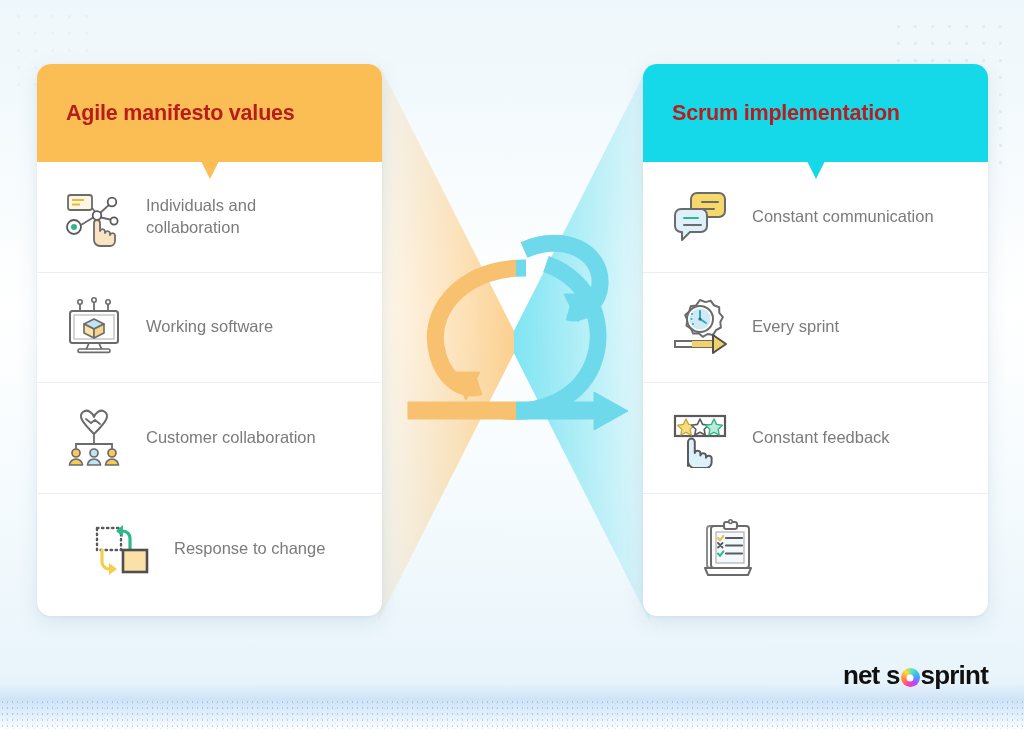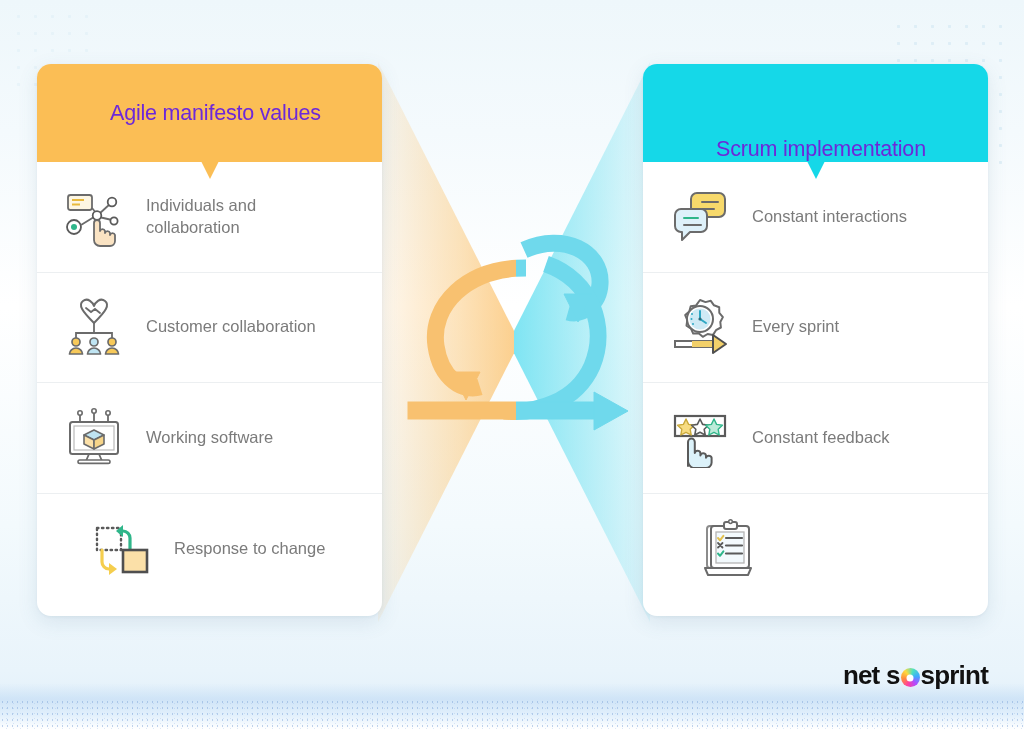--- a/index.html
+++ b/index.html
@@ -82,28 +82,27 @@
   .card.right { left: 643px; }
 
   .card-header {
     position: relative;
     height: 98px;
     display: flex;
     align-items: center;
     padding: 0 0 0 29px;
   }
   .card.left  .card-header { background: #FBBE55; }
-  .card.right .card-header { background: #15D8E8; align-items: flex-end; }
+  .card.right .card-header { background: #15D8E8; }
 
   .card-title {
     font-size: 21.5px;
-    font-weight: normal;
-    color: #6d28d9;
+    font-weight: bold;
+    color: #b91c1c;
     letter-spacing: -0.2px;
-    margin-left: 44px;
   }
 
   .notch {
     position: absolute;
     left: 50%;
     bottom: -17px;
     transform: translateX(-50%);
     width: 0; height: 0;
     border-left: 9px solid transparent;
     border-right: 9px solid transparent;
@@ -256,38 +255,20 @@
             <circle cx="50" cy="34" r="3.6" fill="#fff" stroke="#5a5a5a" stroke-width="1.8"></circle>
             <path d="M30 52 L30 36 a3 3 0 0 1 6 0 l0 8 a2.6 2.6 0 0 1 5 0 l0 2 a2.6 2.6 0 0 1 5 0 l0 2 a2.6 2.6 0 0 1 5 0 l0 6 a5 5 0 0 1 -5 5 l-10 0 a6 6 0 0 1 -6 -6 z" fill="#FAE3C3" stroke="#6b6b6b" stroke-width="1.8" stroke-linejoin="round"></path>
           </svg>
         </div>
         <div class="row-label">Individuals and collaboration</div>
       </div>
 
       <div class="row">
         <div class="row-icon">
           <svg width="60" height="60" viewBox="0 0 60 60">
-            <path d="M30 26 C 18 14, 14 8, 19 4 C 24 0, 29 6, 30 9 C 31 6, 36 0, 41 4 C 46 8, 42 14, 30 26 Z" fill="#fff" stroke="#6b6b6b" stroke-width="2" stroke-linejoin="round"></path>
-            <path d="M22 11 l5 4 l4 -3 l5 4" fill="none" stroke="#6b6b6b" stroke-width="1.8" stroke-linecap="round"></path>
-            <line x1="30" y1="26" x2="30" y2="36" stroke="#6b6b6b" stroke-width="1.8"></line>
-            <polyline points="12,42 12,36 48,36 48,42" fill="none" stroke="#6b6b6b" stroke-width="1.8"></polyline>
-            <circle cx="12" cy="45" r="4" fill="#F7C95A" stroke="#6b6b6b" stroke-width="1.7"></circle>
-            <path d="M5.5 57 a6.5 6 0 0 1 13 0 z" fill="#F7C95A" stroke="#6b6b6b" stroke-width="1.7" stroke-linejoin="round"></path>
-            <circle cx="30" cy="45" r="4" fill="#BFE4F2" stroke="#6b6b6b" stroke-width="1.7"></circle>
-            <path d="M23.5 57 a6.5 6 0 0 1 13 0 z" fill="#BFE4F2" stroke="#6b6b6b" stroke-width="1.7" stroke-linejoin="round"></path>
-            <circle cx="48" cy="45" r="4" fill="#F7C95A" stroke="#6b6b6b" stroke-width="1.7"></circle>
-            <path d="M41.5 57 a6.5 6 0 0 1 13 0 z" fill="#F7C95A" stroke="#6b6b6b" stroke-width="1.7" stroke-linejoin="round"></path>
-          </svg>
-        </div>
-        <div class="row-label">Customer collaboration</div>
-      </div>
-
-      <div class="row">
-        <div class="row-icon">
-          <svg width="60" height="60" viewBox="0 0 60 60">
             <line x1="16" y1="6" x2="16" y2="16" stroke="#6b6b6b" stroke-width="1.8"></line>
             <line x1="30" y1="4" x2="30" y2="16" stroke="#6b6b6b" stroke-width="1.8"></line>
             <line x1="44" y1="6" x2="44" y2="16" stroke="#6b6b6b" stroke-width="1.8"></line>
             <circle cx="16" cy="5" r="2.2" fill="#fff" stroke="#6b6b6b" stroke-width="1.6"></circle>
             <circle cx="30" cy="3" r="2.2" fill="#fff" stroke="#6b6b6b" stroke-width="1.6"></circle>
             <circle cx="44" cy="5" r="2.2" fill="#fff" stroke="#6b6b6b" stroke-width="1.6"></circle>
             <rect x="6" y="14" width="48" height="32" rx="2.5" fill="#fff" stroke="#6b6b6b" stroke-width="2"></rect>
             <rect x="10" y="18" width="40" height="24" fill="#fff" stroke="#b9b9b9" stroke-width="1.2"></rect>
             <polygon points="30,22 40,27 30,32 20,27" fill="#BFE4F2" stroke="#6b6b6b" stroke-width="1.6" stroke-linejoin="round"></polygon>
             <polygon points="20,27 30,32 30,41 20,36" fill="#FBE0A8" stroke="#6b6b6b" stroke-width="1.6" stroke-linejoin="round"></polygon>
@@ -295,20 +276,38 @@
             <path d="M25 46 L22 53 L38 53 L35 46 Z" fill="#fff" stroke="#6b6b6b" stroke-width="1.8" stroke-linejoin="round"></path>
             <rect x="14" y="52" width="32" height="3.4" rx="1.7" fill="#fff" stroke="#6b6b6b" stroke-width="1.6"></rect>
           </svg>
         </div>
         <div class="row-label">Working software</div>
       </div>
 
       <div class="row">
         <div class="row-icon">
           <svg width="60" height="60" viewBox="0 0 60 60">
+            <path d="M30 26 C 18 14, 14 8, 19 4 C 24 0, 29 6, 30 9 C 31 6, 36 0, 41 4 C 46 8, 42 14, 30 26 Z" fill="#fff" stroke="#6b6b6b" stroke-width="2" stroke-linejoin="round"></path>
+            <path d="M22 11 l5 4 l4 -3 l5 4" fill="none" stroke="#6b6b6b" stroke-width="1.8" stroke-linecap="round"></path>
+            <line x1="30" y1="26" x2="30" y2="36" stroke="#6b6b6b" stroke-width="1.8"></line>
+            <polyline points="12,42 12,36 48,36 48,42" fill="none" stroke="#6b6b6b" stroke-width="1.8"></polyline>
+            <circle cx="12" cy="45" r="4" fill="#F7C95A" stroke="#6b6b6b" stroke-width="1.7"></circle>
+            <path d="M5.5 57 a6.5 6 0 0 1 13 0 z" fill="#F7C95A" stroke="#6b6b6b" stroke-width="1.7" stroke-linejoin="round"></path>
+            <circle cx="30" cy="45" r="4" fill="#BFE4F2" stroke="#6b6b6b" stroke-width="1.7"></circle>
+            <path d="M23.5 57 a6.5 6 0 0 1 13 0 z" fill="#BFE4F2" stroke="#6b6b6b" stroke-width="1.7" stroke-linejoin="round"></path>
+            <circle cx="48" cy="45" r="4" fill="#F7C95A" stroke="#6b6b6b" stroke-width="1.7"></circle>
+            <path d="M41.5 57 a6.5 6 0 0 1 13 0 z" fill="#F7C95A" stroke="#6b6b6b" stroke-width="1.7" stroke-linejoin="round"></path>
+          </svg>
+        </div>
+        <div class="row-label">Customer collaboration</div>
+      </div>
+
+      <div class="row">
+        <div class="row-icon">
+          <svg width="60" height="60" viewBox="0 0 60 60">
             <rect x="5" y="9" width="24" height="22" fill="none" stroke="#5a5a5a" stroke-width="2.4" stroke-dasharray="1.4 3.6" stroke-linecap="round"></rect>
             <path d="M38 30 L38 19 a7 7 0 0 0 -7 -7" fill="none" stroke="#2FB68A" stroke-width="3.2" stroke-linecap="round"></path>
             <polygon points="31,6 31,18 24,12" fill="#2FB68A"></polygon>
             <rect x="31" y="31" width="24" height="22" fill="#FBE0A8" stroke="#4f4f4f" stroke-width="2.6"></rect>
             <path d="M10 31 L10 43 a7 7 0 0 0 7 7" fill="none" stroke="#F5CE4E" stroke-width="3.2" stroke-linecap="round"></path>
             <polygon points="17,44 17,56 25,50" fill="#F5CE4E"></polygon>
           </svg>
         </div>
         <div class="row-label">Response to change</div>
       </div>
@@ -327,21 +326,21 @@
         <div class="row-icon">
           <svg width="60" height="60" viewBox="0 0 60 60">
             <path d="M27 6 h22 a6 6 0 0 1 6 6 v12 a6 6 0 0 1 -6 6 h-13 l-7 7 v-7 h-2 a6 6 0 0 1 -6 -6 v-12 a6 6 0 0 1 6 -6 z" fill="#F7D96B" stroke="#6b6b6b" stroke-width="2" stroke-linejoin="round"></path>
             <line x1="32" y1="15" x2="48" y2="15" stroke="#6b6b6b" stroke-width="2" stroke-linecap="round"></line>
             <line x1="32" y1="22" x2="44" y2="22" stroke="#6b6b6b" stroke-width="2" stroke-linecap="round"></line>
             <path d="M11 22 h20 a6 6 0 0 1 6 6 v11 a6 6 0 0 1 -6 6 h-11 l-8 8 v-8 h-1 a6 6 0 0 1 -6 -6 v-11 a6 6 0 0 1 6 -6 z" fill="#DEF1FA" stroke="#6b6b6b" stroke-width="2" stroke-linejoin="round"></path>
             <line x1="14" y1="31" x2="28" y2="31" stroke="#2FB68A" stroke-width="2" stroke-linecap="round"></line>
             <line x1="14" y1="38" x2="31" y2="38" stroke="#6b6b6b" stroke-width="2" stroke-linecap="round"></line>
           </svg>
         </div>
-        <div class="row-label">Constant interactions</div>
+        <div class="row-label">Constant communication</div>
       </div>
 
       <div class="row">
         <div class="row-icon">
           <svg width="60" height="60" viewBox="0 0 60 60">
             <path d="M30 3 l5.5 2.1 l5.3 -1.3 l3.2 4.5 l5.2 1.9 l0.1 5.6 l3.6 4.3 l-2.6 4.9 l0.6 5.5 l-4.9 2.7 l-3 4.7 l-5.4 -0.9 l-4.8 2.8 l-4.2 -3.5 l-5.4 0.3 l-2.2 -5 l-4.5 -3 l0.8 -5.4 l-2.1 -5.1 l4.1 -3.6 l1.4 -5.3 l5.4 -0.8 z" fill="#fff" stroke="#6b6b6b" stroke-width="2" stroke-linejoin="round"></path>
             <circle cx="30" cy="22" r="13" fill="#fff" stroke="#6b6b6b" stroke-width="2"></circle>
             <circle cx="30" cy="22" r="10.5" fill="#CFEAF5"></circle>
             <line x1="30" y1="22" x2="30" y2="14" stroke="#2FA8C4" stroke-width="2" stroke-linecap="round"></line>
             <line x1="30" y1="22" x2="36" y2="26" stroke="#2FA8C4" stroke-width="2" stroke-linecap="round"></line>

